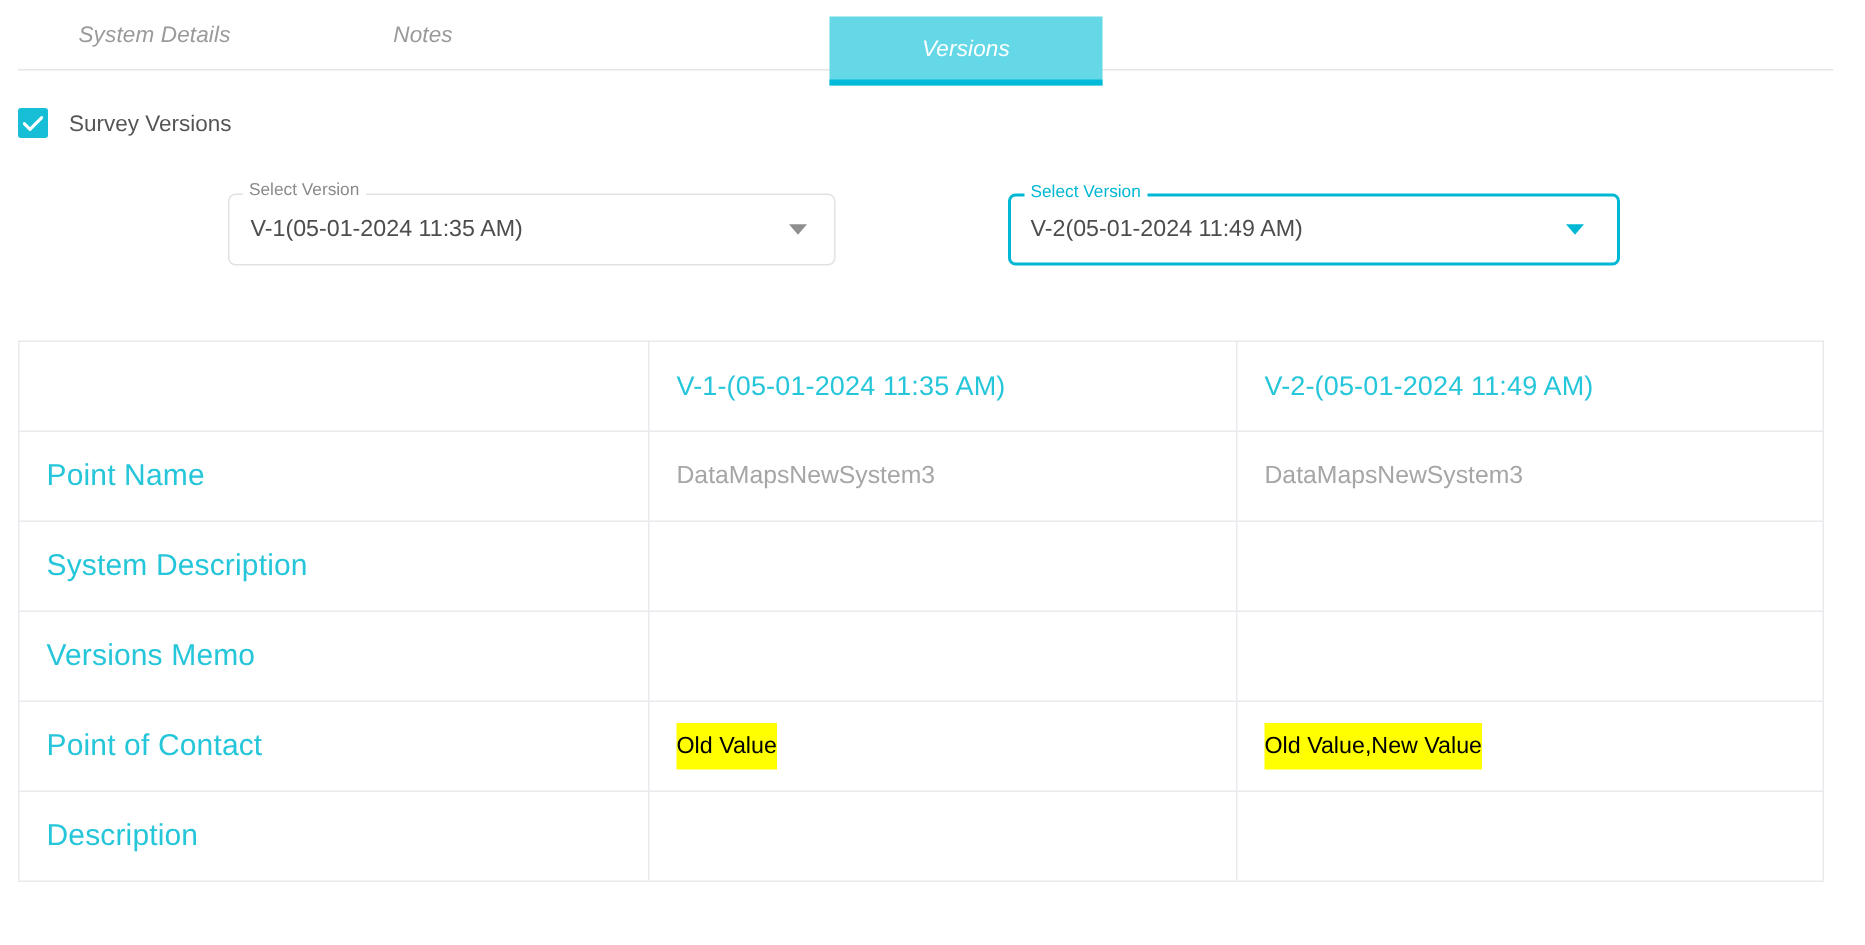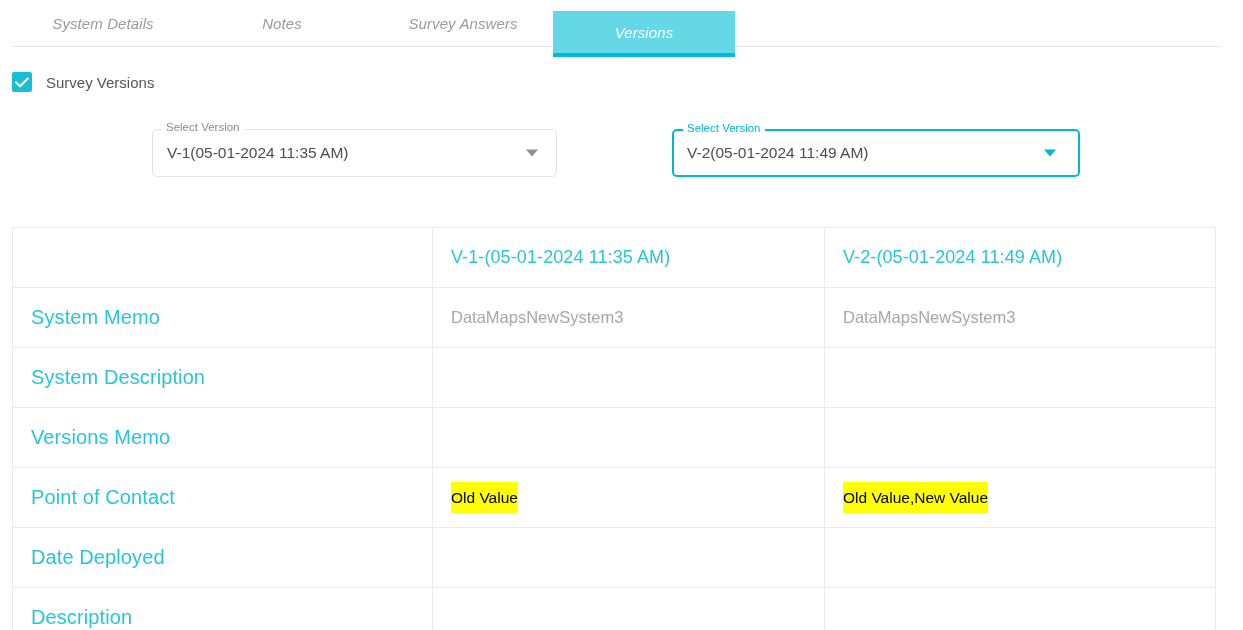--- a/index.html
+++ b/index.html
@@ -184,23 +184,20 @@
 </head>
 <body>
 
 <div class="tab-bar">
   <div class="tab-bar-divider"></div>
 <div class="tab" style="left: 12px; width: 182px;">
       <span>System Details</span>
     </div>
     <div class="tab" style="left: 208px; width: 148px;">
       <span>Notes</span>
-    </div>
-    <div class="tab" style="left: 370px; width: 186px;">
-      <span>Survey Answers</span>
     </div>
     <div class="tab active" style="left: 553px; width: 182px; margin-top: 11px;">
       <span>Versions</span>
     </div>
   </div>
 
 <div class="compare-row">
   <span class="checkbox">
     <svg width="14" height="11" viewBox="0 0 14 11">
       <path d="M1.2 5.4 L5 9.2 L12.8 1.4" fill="none" stroke="#ffffff" stroke-width="2.1" stroke-linecap="round" stroke-linejoin="round"></path>
@@ -229,43 +226,38 @@
   </colgroup>
   <thead>
     <tr>
       <th class="th-corner"></th>
       <th class="th-ver">V-1-(05-01-2024 11:35 AM)</th>
       <th class="th-ver">V-2-(05-01-2024 11:49 AM)</th>
     </tr>
   </thead>
   <tbody id="cmp-body">
       <tr>
-        <td class="row-label">System Memo</td>
+        <td class="row-label">Point Name</td>
         <td class="cell-val">DataMapsNewSystem3</td>
         <td class="cell-val">DataMapsNewSystem3</td>
       </tr>
       <tr>
         <td class="row-label">System Description</td>
         <td class="cell-val"></td>
         <td class="cell-val"></td>
       </tr>
       <tr>
         <td class="row-label">Versions Memo</td>
         <td class="cell-val"></td>
         <td class="cell-val"></td>
       </tr>
       <tr>
         <td class="row-label">Point of Contact</td>
         <td class="cell-val"><span class="hl">Old Value</span></td>
         <td class="cell-val"><span class="hl">Old Value,New Value</span></td>
       </tr>
       <tr>
-        <td class="row-label">Date Deployed</td>
-        <td class="cell-val"></td>
-        <td class="cell-val"></td>
-      </tr>
-      <tr>
         <td class="row-label">Description</td>
         <td class="cell-val"></td>
         <td class="cell-val"></td>
       </tr>
     </tbody>
 </table>
 
 </body></html>

